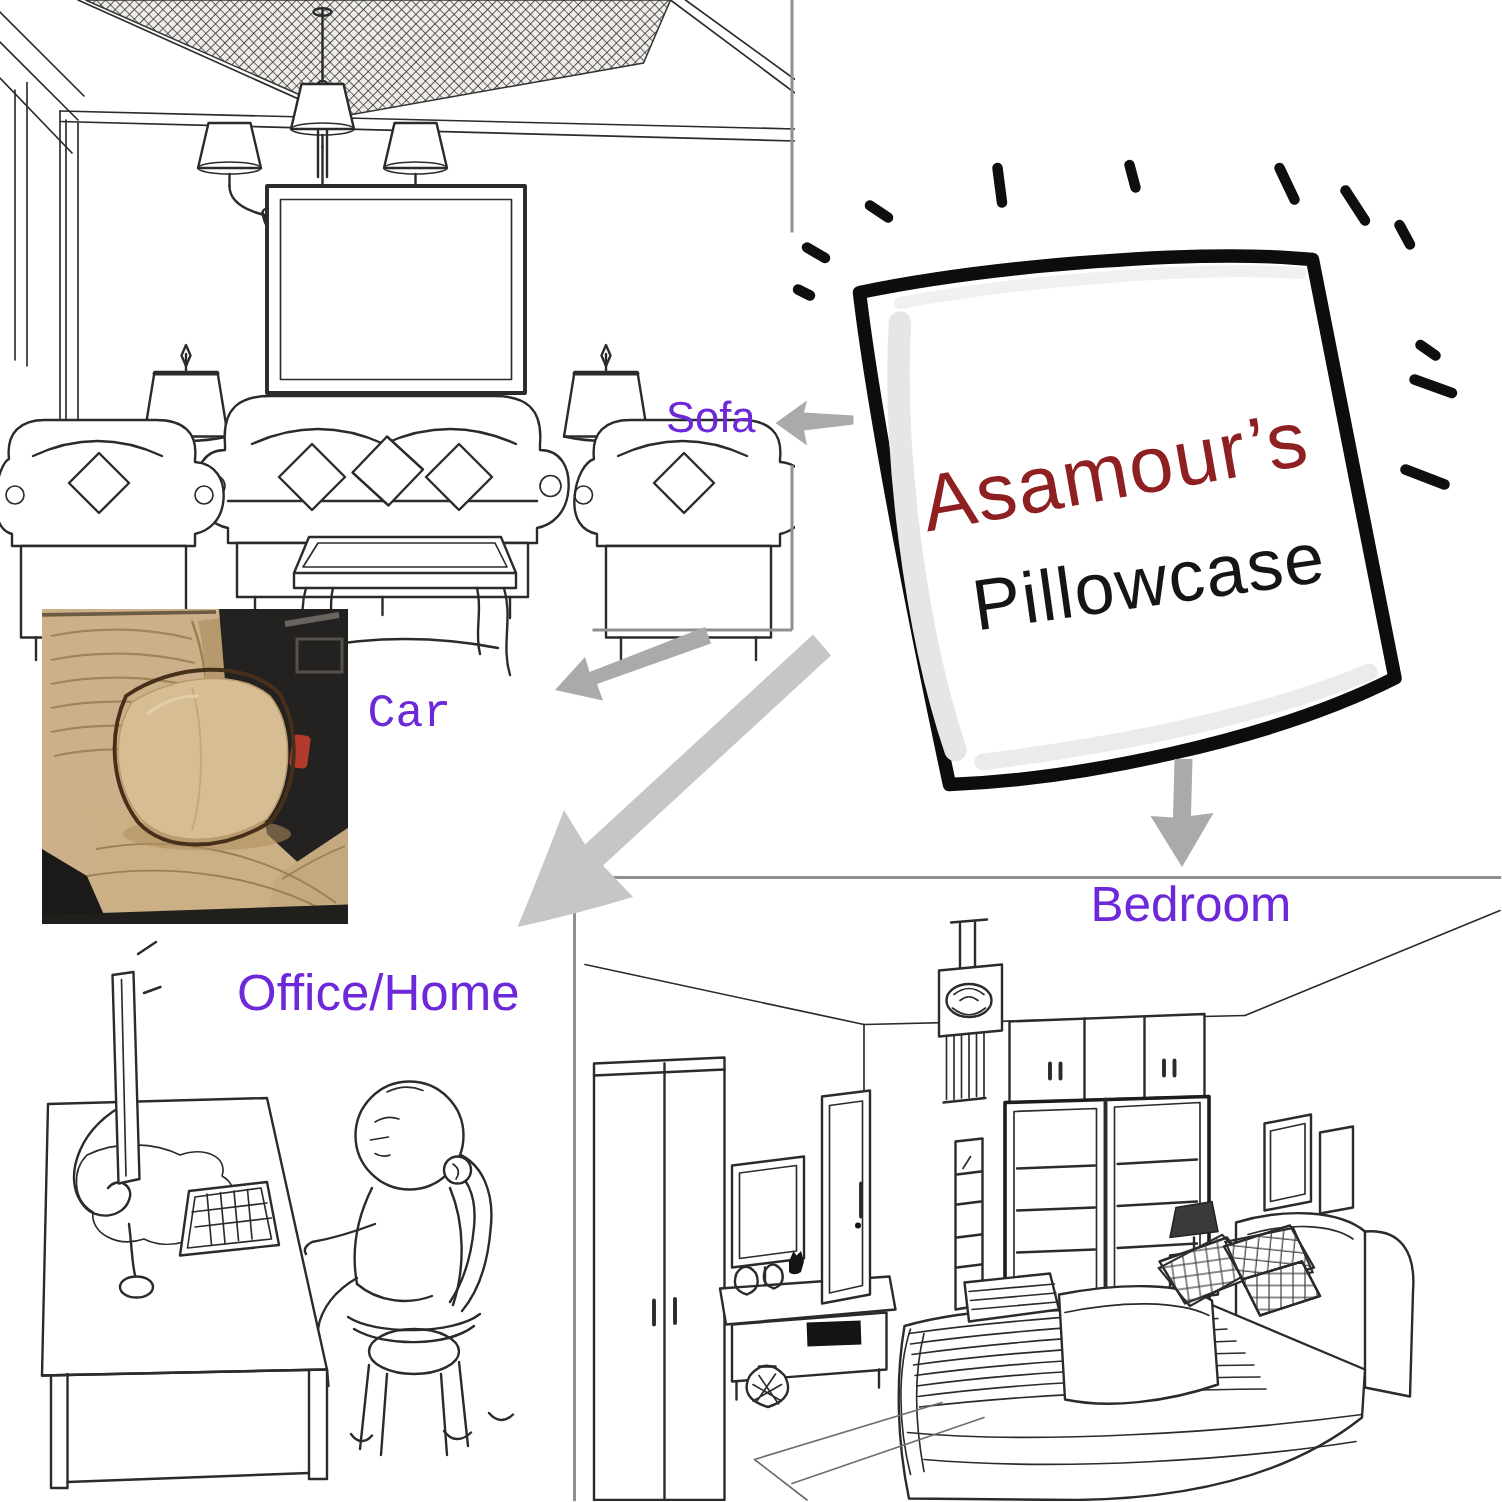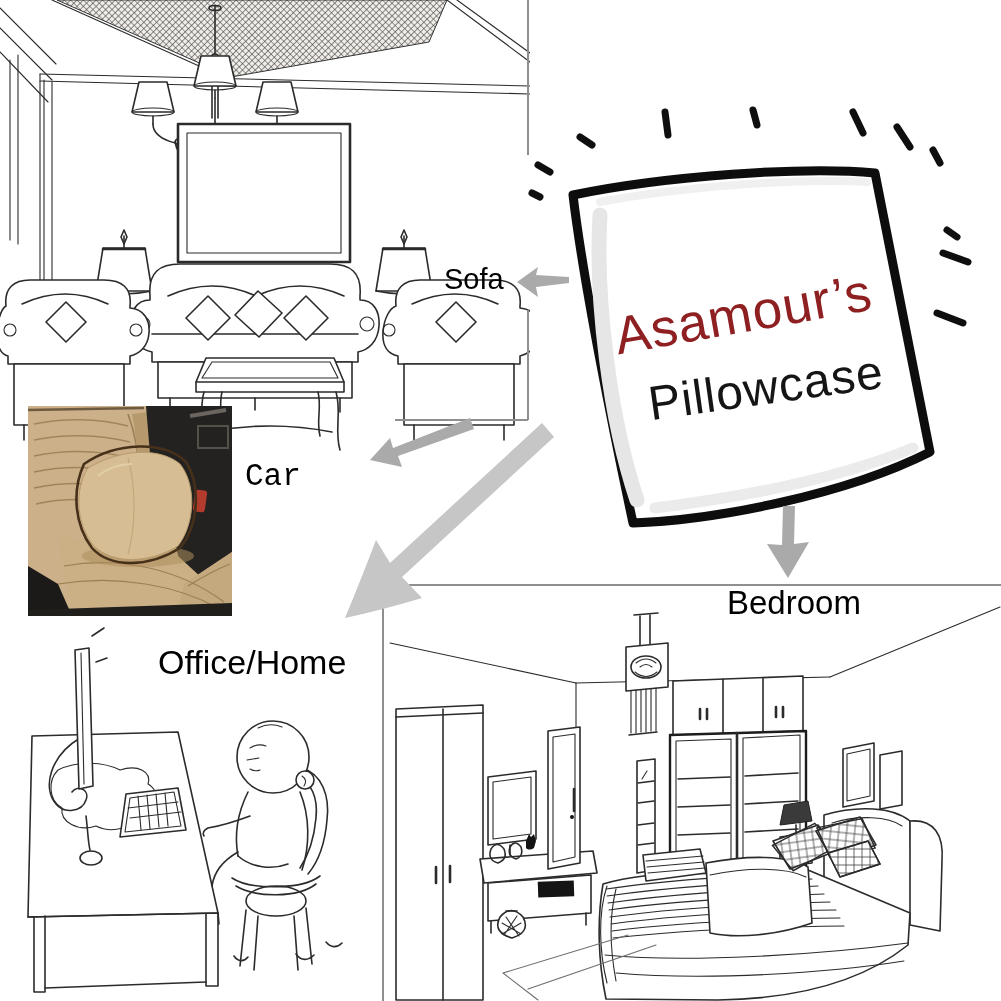--- a/index.html
+++ b/index.html
@@ -1,19 +1,19 @@
 <!DOCTYPE html>
 <html><head>
 <meta charset="utf-8">
 <style>
   html,body{margin:0;padding:0;background:#fff;}
   #stage{position:relative;width:1001px;height:1001px;background:#ffffff;overflow:hidden;
          font-family:"Liberation Sans",sans-serif;}
   .abs{position:absolute;}
-  .label{position:absolute;color:#000000;white-space:nowrap;font-family:"Liberation Sans",sans-serif;}
+  .label{position:absolute;color:#6d28d9;white-space:nowrap;font-family:"Liberation Sans",sans-serif;}
   #sofa-label{left:444px;top:263px;font-size:29px;}
   #car-label{left:245px;top:459px;font-size:31px;font-family:Liberation Mono, monospace;}
   #office-label{left:158px;top:643px;font-size:34px;}
   #bedroom-label{left:727px;top:584px;font-size:33px;}
   
   .ln{fill:none;stroke:#2b2b2b;stroke-width:1.6;stroke-linecap:round;stroke-linejoin:round;}
   .lt{fill:none;stroke:#2b2b2b;stroke-width:1.1;stroke-linecap:round;stroke-linejoin:round;}
   .thk{stroke-width:2.6;}
   .wf{fill:#ffffff;stroke:#2b2b2b;stroke-width:1.6;stroke-linejoin:round;stroke-linecap:round;}
   .wf2{fill:#ffffff;stroke:#1d1d1d;stroke-width:2.4;stroke-linejoin:round;}

